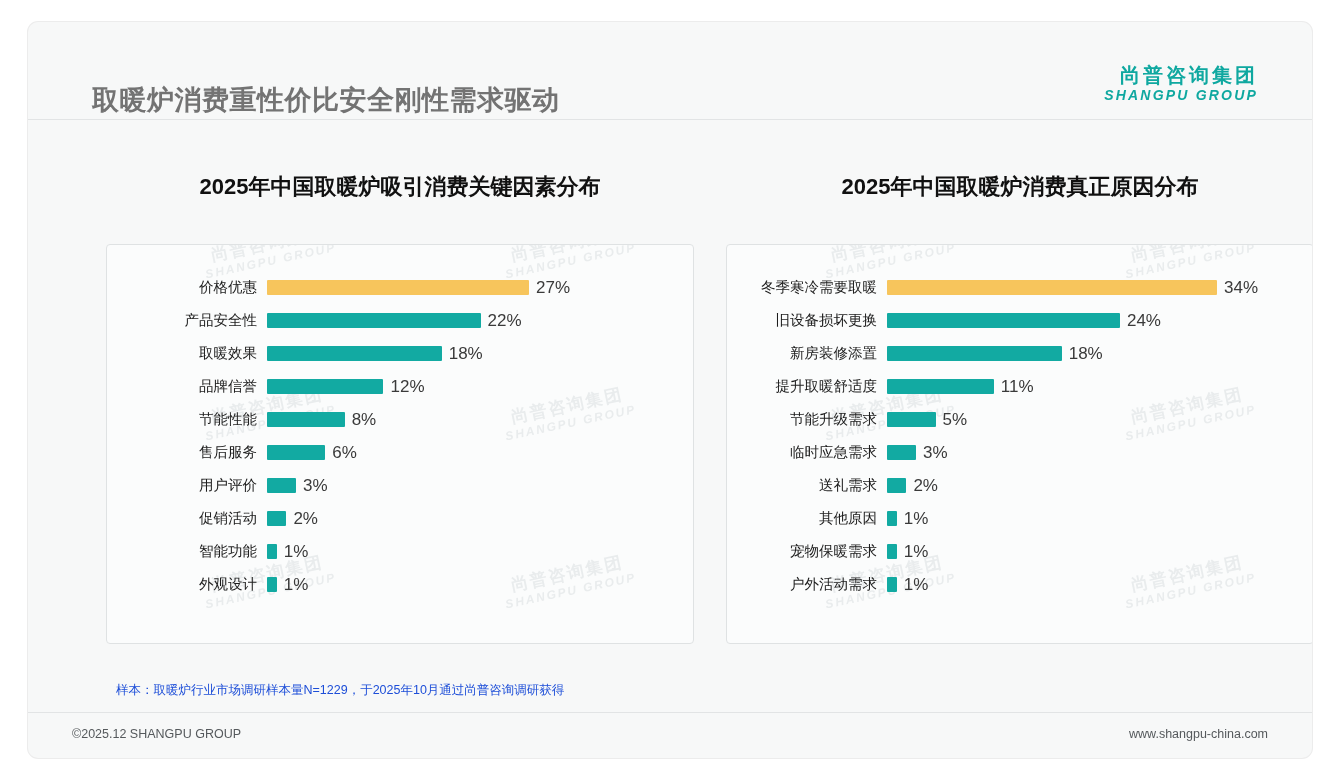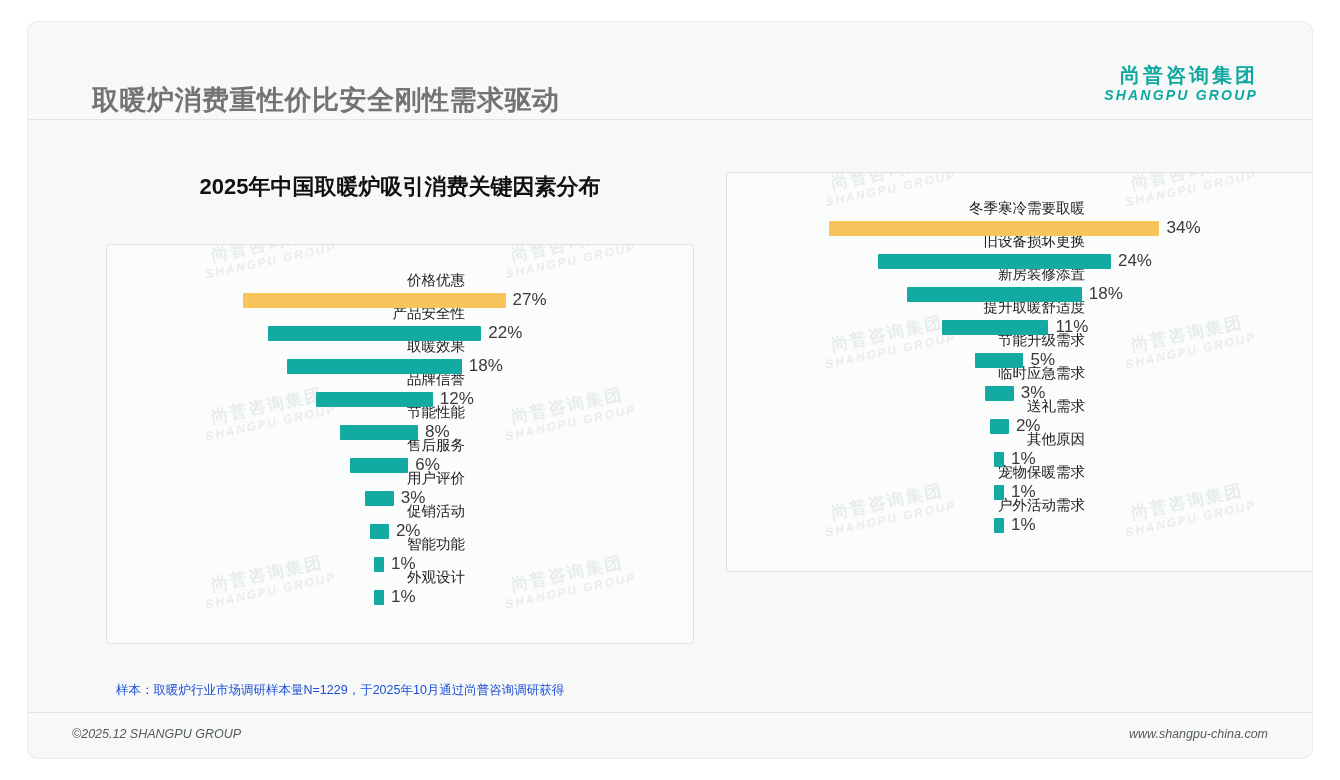--- a/index.html
+++ b/index.html
@@ -88,21 +88,20 @@
     overflow: hidden;
   }
   .rows {
     position: relative;
     padding: 26px 10px 0 0;
   }
   .row {
     display: flex;
     align-items: center;
     height: 33px;
-    flex-direction: column;
   }
   .row .lbl {
     width: 160px;
     text-align: right;
     padding-right: 10px;
     font-size: 14.5px;
     color: #1c1c1c;
     white-space: nowrap;
     box-sizing: border-box;
   }
@@ -147,21 +146,20 @@
     white-space: nowrap;
   }
   .footer {
     position: absolute;
     left: 0;
     bottom: 0;
     width: 100%;
     height: 46px;
     border-top: 1px solid #e2e4e5;
     box-sizing: border-box;
-    font-style: italic;
   }
   .copyright {
     position: absolute;
     left: 44px;
     top: 14px;
     font-size: 12.5px;
     color: #55595c;
     white-space: nowrap;
   }
   .website {
@@ -282,20 +280,21 @@
             <div class="bar-wrap">
               <div class="bar" style="width: 9.70588px;"></div>
               <div class="val">1%</div>
             </div>
           </div>
         </div>
     </div>
   </div>
 
   <div class="panel right">
+    <div class="panel-title">2025年中国取暖炉消费真正原因分布</div>
     <div class="chart-box">
       <div class="wm" style="left:95px; top:-12px;">
         <div class="l1">尚普咨询集团</div>
           <div class="l2">SHANGPU GROUP</div>
       </div>
       <div class="wm" style="left:395px; top:-12px;">
         <div class="l1">尚普咨询集团</div>
           <div class="l2">SHANGPU GROUP</div>
       </div>
       <div class="wm" style="left:95px; top:150px;">

